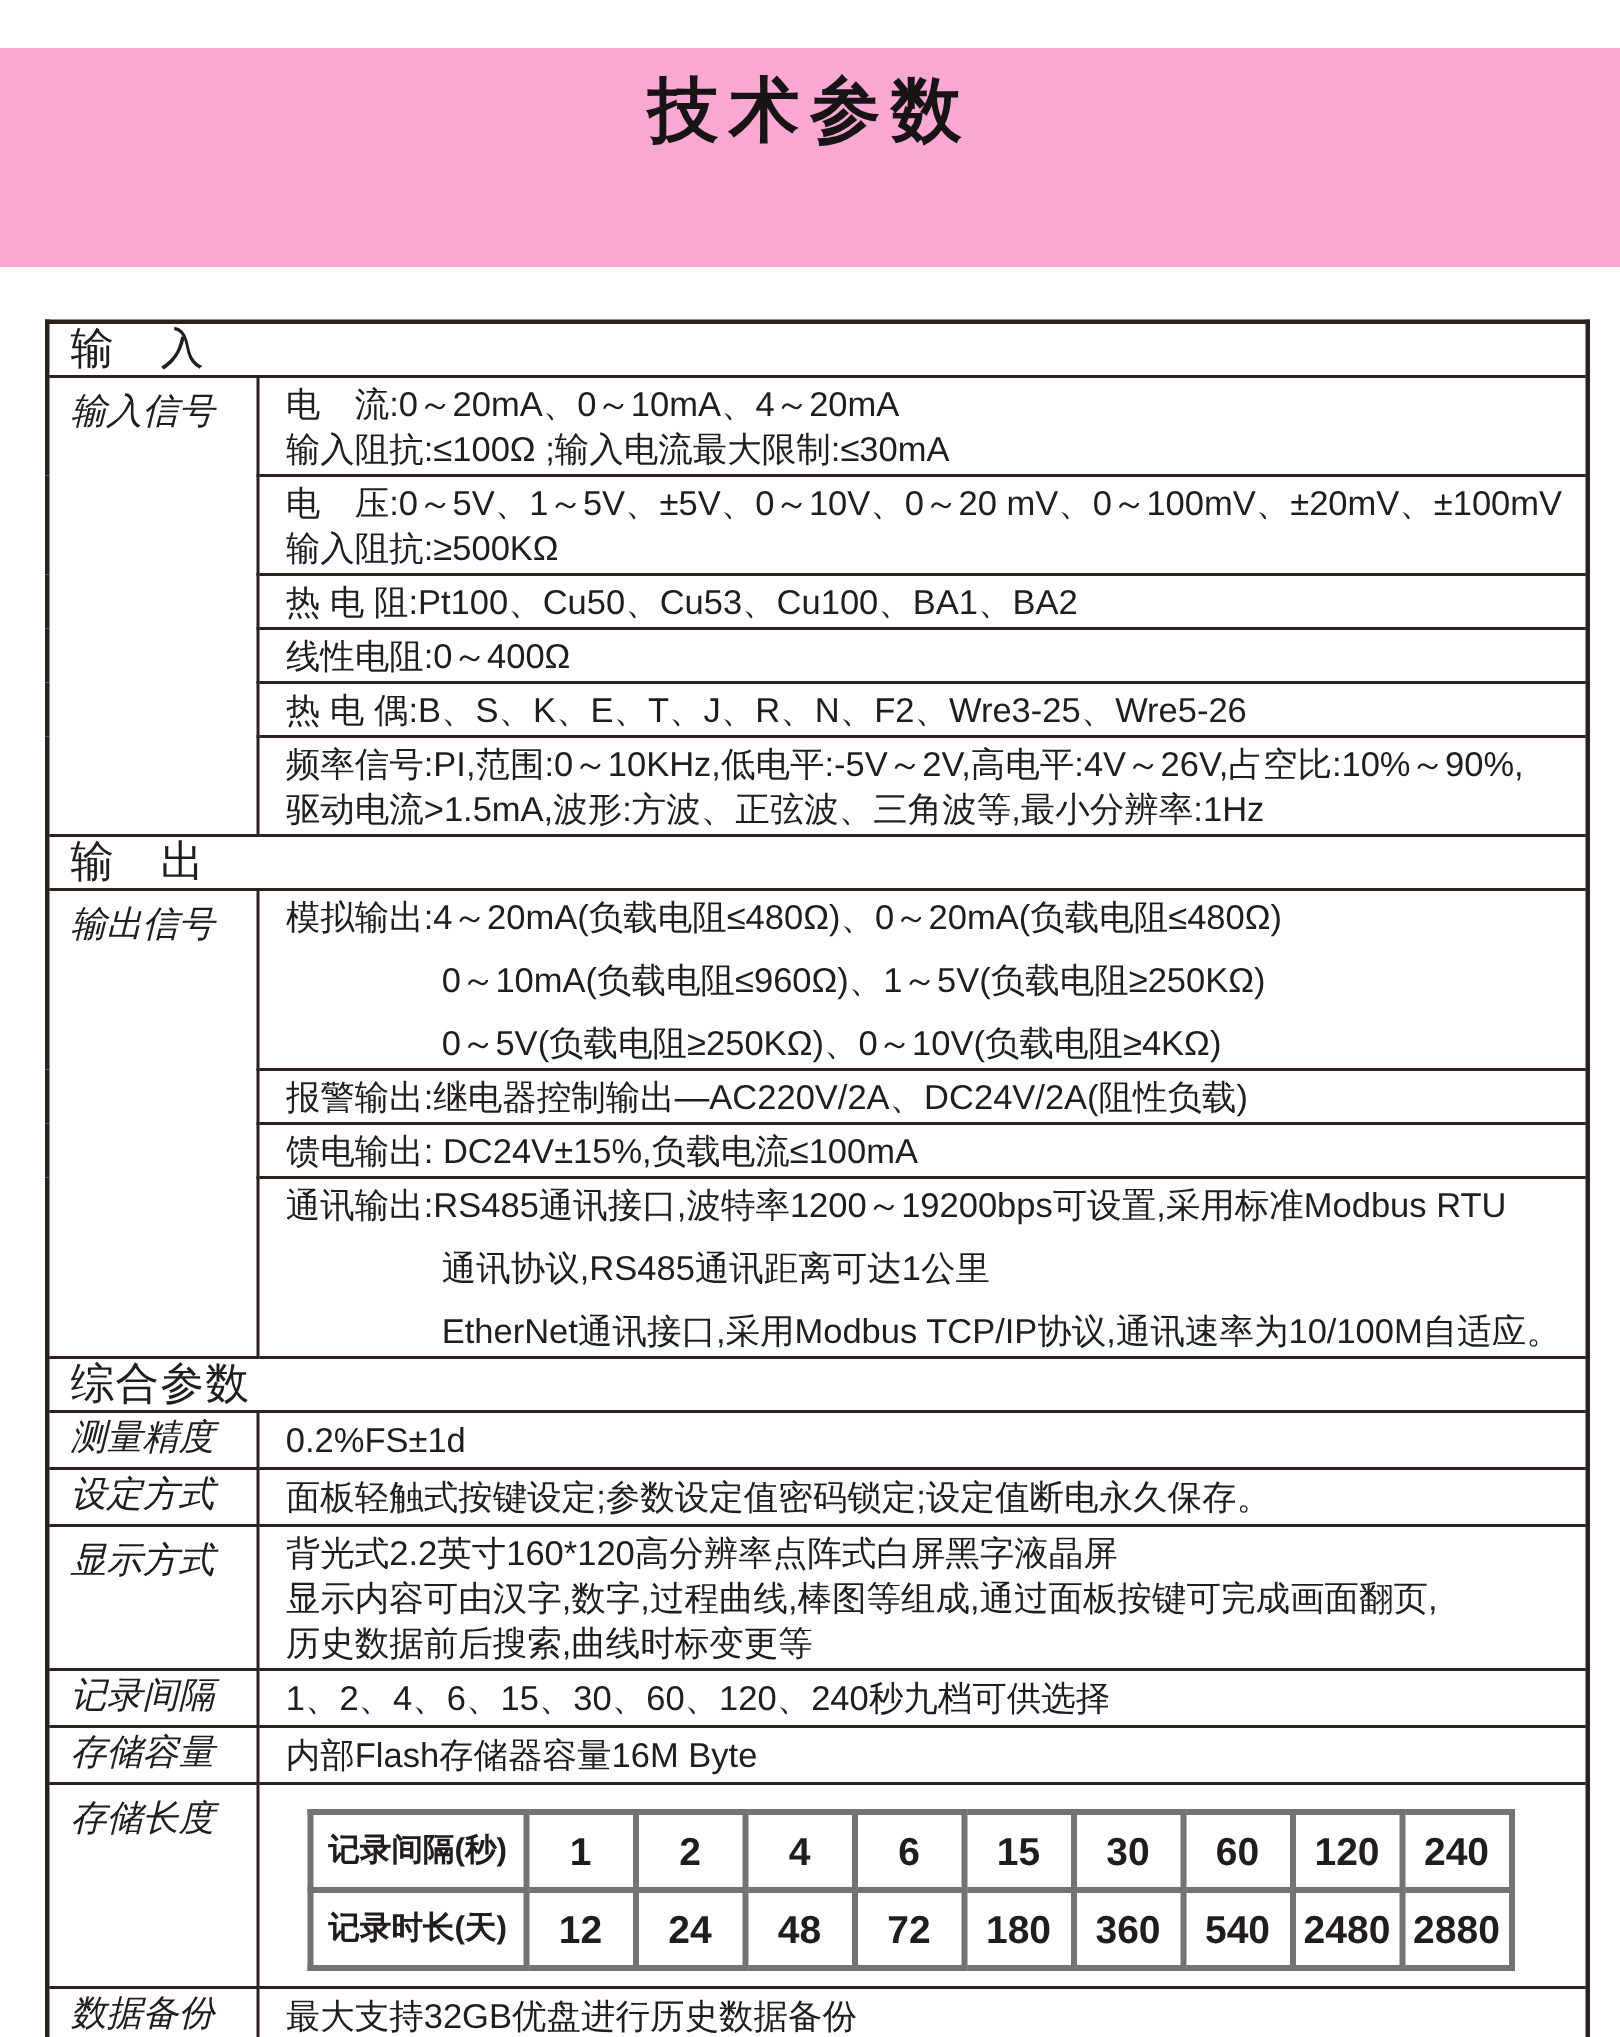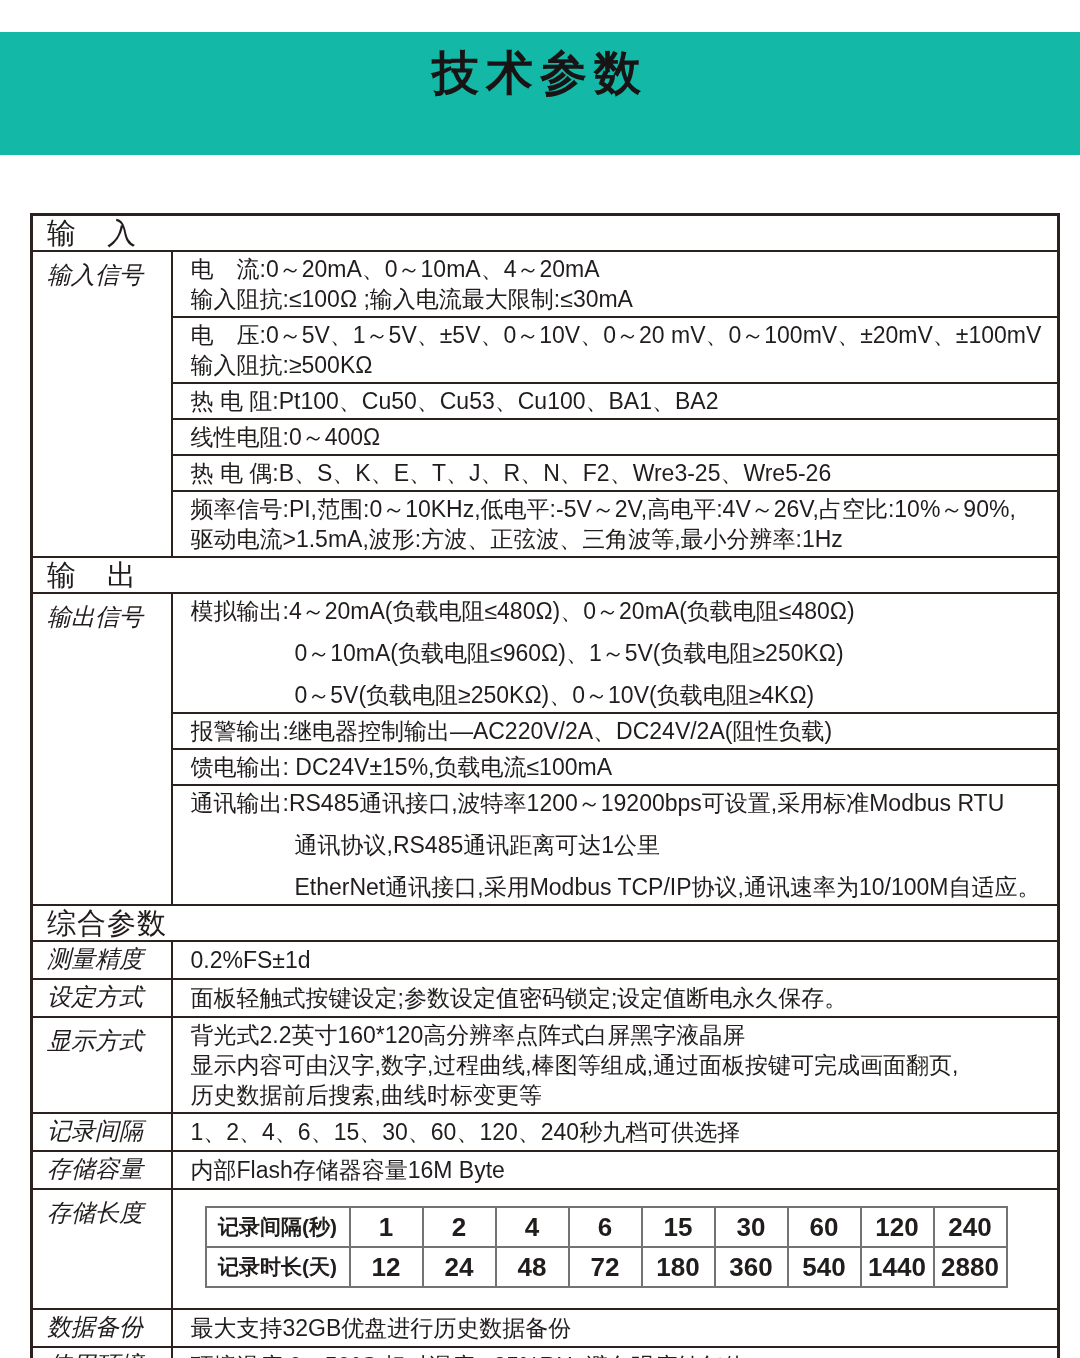--- a/index.html
+++ b/index.html
@@ -1,43 +1,43 @@
 <!DOCTYPE html>
 <html><head>
 <meta charset="utf-8">
 <style>
   * { margin:0; padding:0; box-sizing:border-box; }
   html,body { width:1080px; height:1358px; background:#ffffff;
     font-family:"Liberation Sans","DejaVu Sans",sans-serif; color:#221d1d; }
   .page { position:relative; width:1080px; height:1358px; overflow:hidden; background:#ffffff; }
 
   
-  .title-band { position:absolute; left:0; top:32px; width:1080px; height:123px;
-    background:#14b8a6; text-align:center; }
+  .title-band { position:absolute; left:0; top:32px; width:1080px; height:146px;
+    background:#f9a8d4; text-align:center; }
   .title-band h1 { font-size:47px; font-weight:900; letter-spacing:7px; color:#181314;
     padding-top:12px; line-height:58px; }
   .title-band .subtitle { font-size:21px; color:#2e2b2b; letter-spacing:0.5px; margin-top:1px; }
 
   
   table.spec { position:absolute; left:30px; top:213px; width:1027px;
     border-collapse:collapse; table-layout:fixed; }
   table.spec, .spec td { border:2px solid #2b2220; }
   table.spec { border-width:3px; }
   .spec td { font-size:23px; line-height:30px; vertical-align:middle; overflow:hidden; }
   .spec td.section { font-size:29px; padding:2px 0 2px 14px; letter-spacing:1px; }
   .spec td.label { font-size:24px; padding:2px 0 4px 14px;font-style:italic; }
   .spec td.val { padding:2px 6px 2px 18px; }
   .spec td.val div { white-space:nowrap; overflow:hidden; }
   .spec td.val .ind { padding-left:104px;margin-top:12px; }
   .spec td.vtop { vertical-align:top; padding-top:8px; }
 
   
   table.inner { border-collapse:collapse; margin:8px 0 8px 14px; table-layout:fixed; }
-  .inner td { border:2px solid #737373; text-align:center; vertical-align:middle;
-    font-weight:bold; height:40px; overflow:hidden; }
+  .inner td { border:4px solid #737373; text-align:center; vertical-align:middle;
+    font-weight:bold; height:52px; overflow:hidden; }
   .inner td.ilabel { font-size:21px; width:144px; }
   .inner td.num { font-size:26px; width:73px; }
 
   
   tr.rh34{height:34px;} tr.rh65{height:65px;} tr.rh61{height:61px;} tr.rh28{height:28px;}
   tr.rh63{height:63px;} tr.rh29{height:29px;} tr.rh98{height:98px;} tr.rh85{height:85px;}
   tr.rh30{height:30px;} tr.rh31{height:31px;} tr.rh95{height:95px;} tr.rh120{height:120px;}
   tr.rh32{height:32px;}
 </style>
 </head>
@@ -181,21 +181,21 @@
               </tr>
               <tr>
                 <td class="ilabel">记录时长(天)</td>
                 <td class="num">12</td>
                 <td class="num">24</td>
                 <td class="num">48</td>
                 <td class="num">72</td>
                 <td class="num">180</td>
                 <td class="num">360</td>
                 <td class="num">540</td>
-                <td class="num">1440</td>
+                <td class="num">2480</td>
                 <td class="num">2880</td>
               </tr>
             </tbody>
           </table>
         </td>
       </tr>
 
       <tr class="rh32">
         <td class="label">数据备份</td>
         <td class="val">

